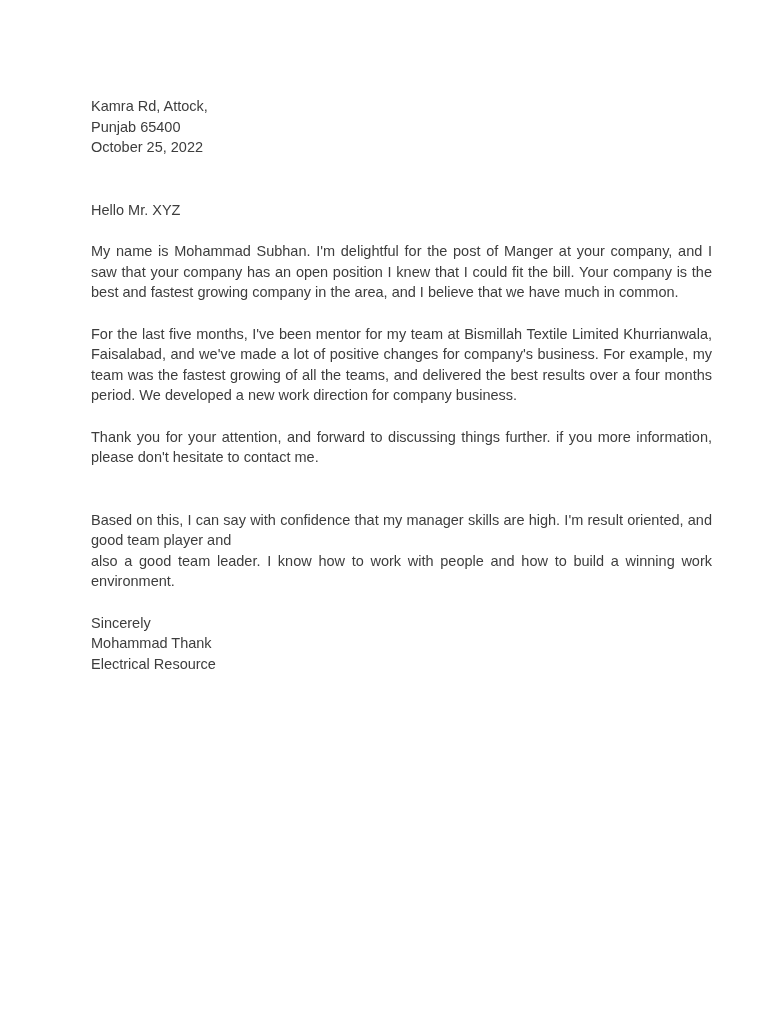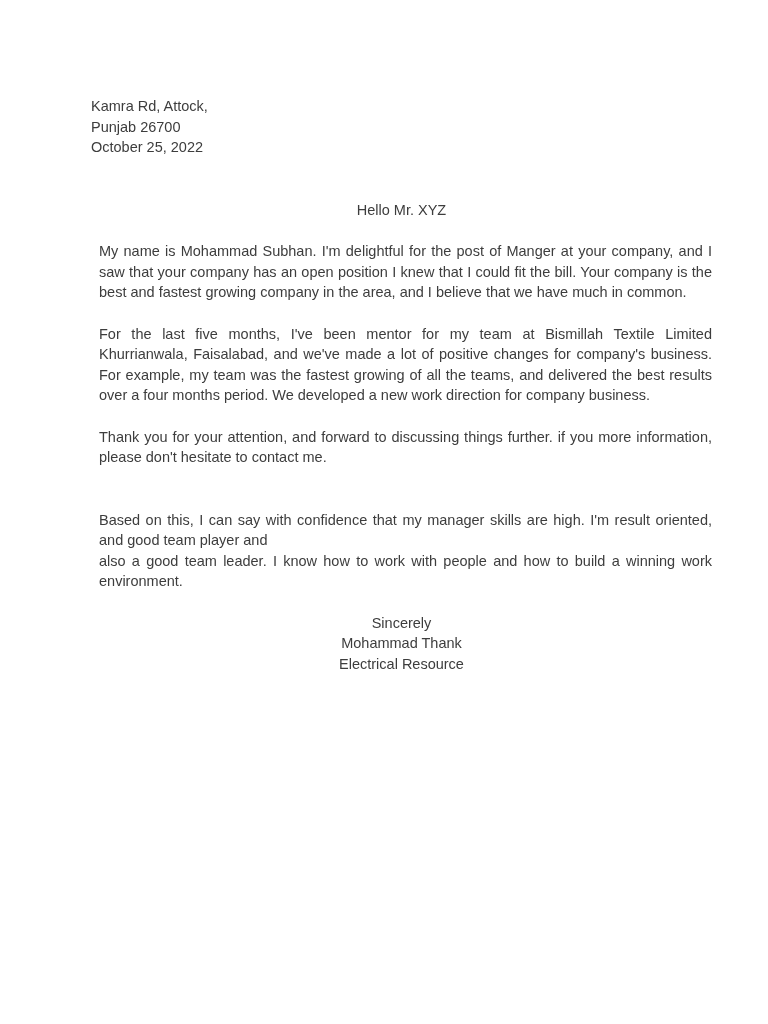--- a/index.html
+++ b/index.html
@@ -16,36 +16,36 @@
     box-sizing: border-box;
     padding: 96px 56px 0 91px;
     font-family: "Liberation Sans", sans-serif;
     font-size: 14.5px;
     line-height: 20.5px;
     color: #3d3d3d;
     overflow: hidden;
   }
   .block { margin: 0 0 42px 0; }
   .block div { white-space: nowrap; }
-  .salutation { margin: 0 0 21px 0; text-align: center; }
+  .salutation { margin: 0 0 21px 0; }
   .para {
-    margin: 0 0 21px 8px;
+    margin: 0 0 21px 0;
     text-align: justify;
   }
   .para.last { margin-bottom: 42px; }
-  .closing div { white-space: nowrap; text-align: center; }
+  .closing div { white-space: nowrap; }
 </style>
 </head>
 <body>
 
 <div class="page">
 
   <div class="block">
     <div>Kamra Rd, Attock,</div>
-    <div>Punjab 26700</div>
+    <div>Punjab 65400</div>
     <div>October 25, 2022</div>
   </div>
 
   <div class="block">
   </div>
 
   <div class="salutation">Hello Mr. XYZ</div>
 
   <p class="para">My name is Mohammad Subhan. I'm delightful for the post of Manger at your company, and I saw that your company has an open position I knew that I could fit the bill. Your company is the best and fastest growing company in the area, and I believe that we have much in common.</p>
 

